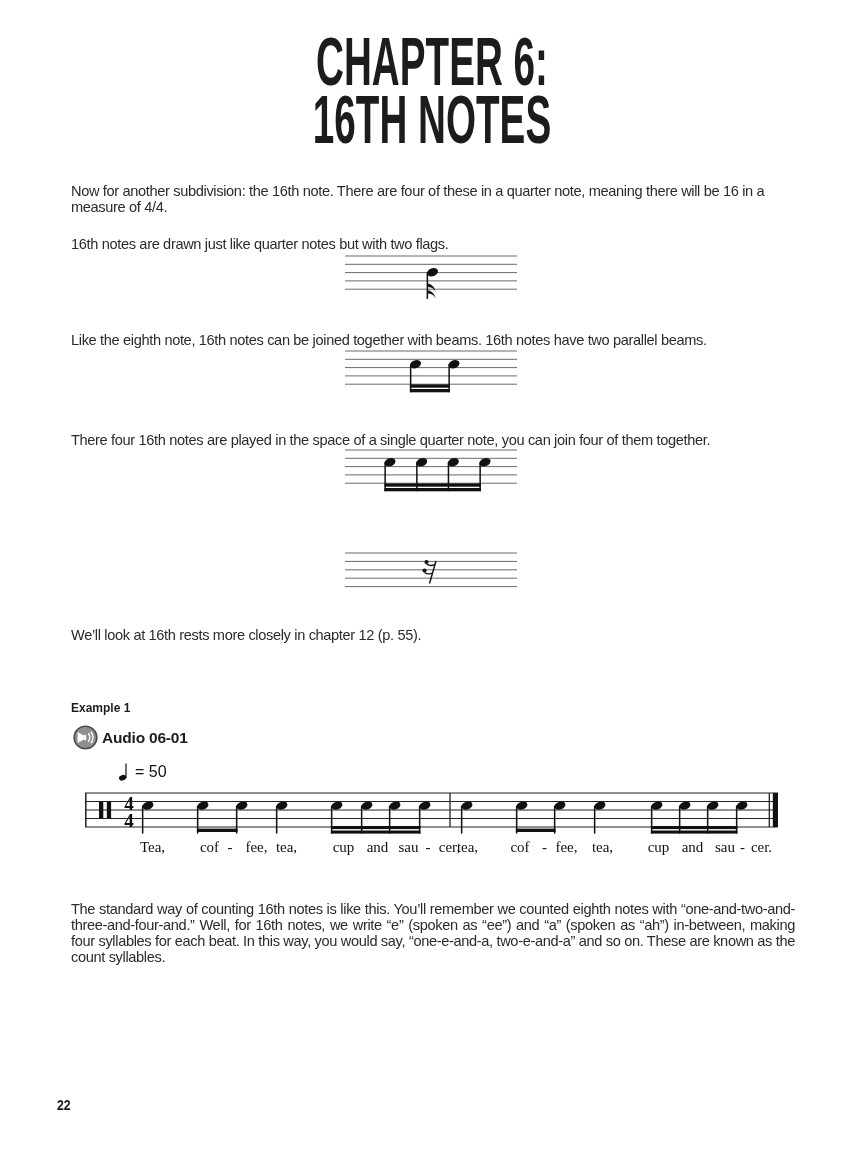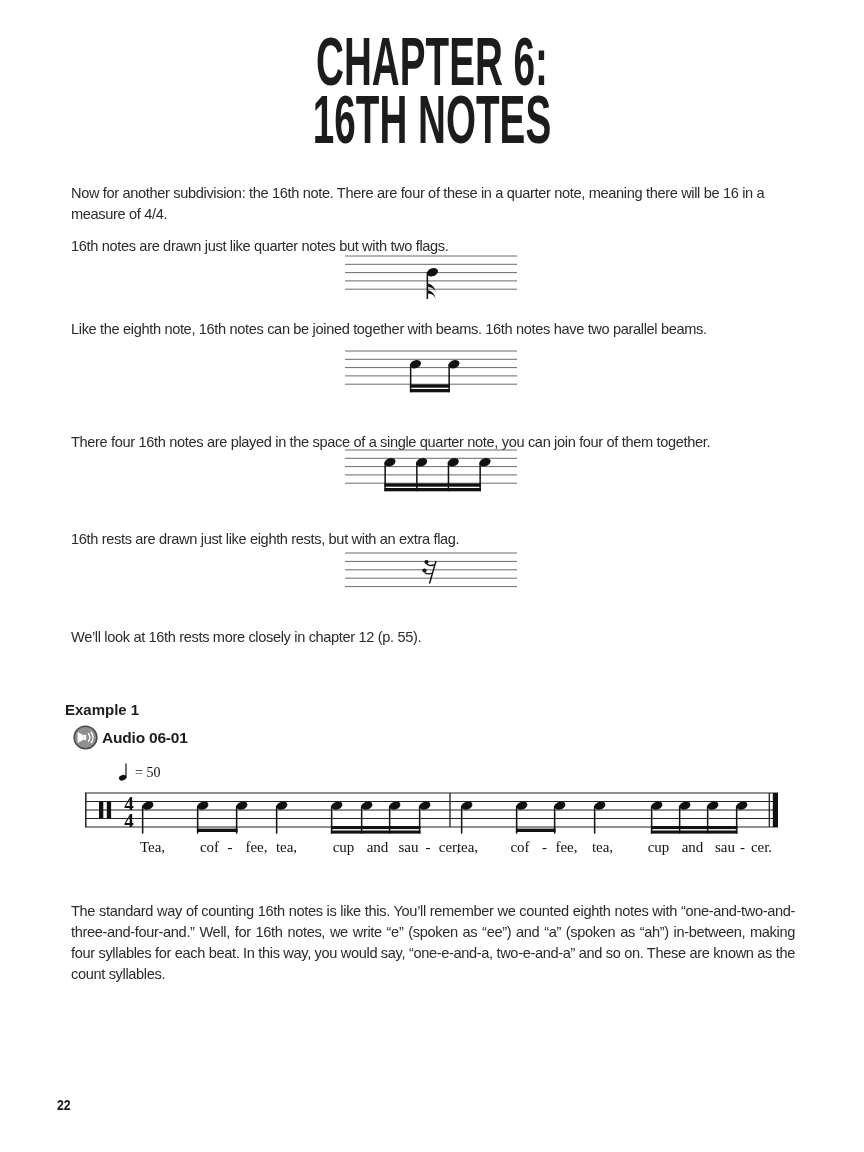--- a/index.html
+++ b/index.html
@@ -2,28 +2,28 @@
 <html><head>
 <meta charset="utf-8">
 <style>
   html,body{margin:0;padding:0;background:#ffffff;}
   .page{position:relative;width:864px;height:1152px;background:#fff;overflow:hidden;
         font-family:"Liberation Sans",sans-serif;color:#2b2b2b;padding-left:28px;}
   .abs{position:absolute;}
   .title{top:33px;left:0;width:864px;text-align:center;color:#1c1c1c;}
   .title-line{display:block;font-size:69px;line-height:58px;font-weight:bold;
               transform:scaleX(0.56);transform-origin:50% 50%;white-space:nowrap;}
-  .para{left:71px;width:724px;font-size:14.6px;line-height:21px;letter-spacing:-0.35px;}
+  .para{left:71px;width:724px;font-size:14.6px;line-height:16px;letter-spacing:-0.35px;}
   .just{text-align:justify;}
   .it{}
-  .ex-head{left:65px;font-size:15px;font-weight:bold;color:#1c1c1c;}
+  .ex-head{left:71px;font-size:12px;font-weight:bold;color:#1c1c1c;}
   .audio-row{left:73px;display:flex;align-items:center;gap:4px;}
   .audio-label{font-size:15.5px;font-weight:bold;color:#1c1c1c;letter-spacing:-0.2px;}
   .tempo-row{left:118px;display:flex;align-items:flex-end;gap:5px;}
-  .tempo-label{font-family:Liberation Serif, serif;font-size:14px;color:#111;padding-bottom:1px;}
+  .tempo-label{font-family:Liberation Sans, sans-serif;font-size:16px;color:#111;padding-bottom:1px;}
   .page-num{left:57px;top:1096px;font-size:15px;font-weight:bold;color:#1c1c1c;
             transform:scaleX(0.82);transform-origin:left center;}
   .fig{left:345px;}
   svg{display:block;}
   .lyr{font-family:"Liberation Serif",serif;font-size:15px;fill:#111;}
   .tsig{font-family:"Liberation Serif",serif;font-size:19px;font-weight:bold;fill:#111;}
 </style>
 </head>
 <body>
 
@@ -48,21 +48,21 @@
       </g>
       <g fill="#111">
         <ellipse cx="87.5" cy="18.2" rx="5.7" ry="4" transform="rotate(-20 87.5 18.2)"></ellipse>
         <rect x="81.6" y="18" width="1.5" height="27"></rect>
         <path d="M83.1,29.5 C87.6,31 90.3,33.6 90.6,39.2 C90.2,35.2 87.1,33.4 83.1,33 Z"></path>
         <path d="M83.1,36.3 C87.6,37.8 90.3,40.4 90.6,45.6 C90.2,41.7 87.1,39.9 83.1,39.6 Z"></path>
       </g>
     </svg>
   </div>
 
-  <p class="abs para" style="top:304px">Like the eighth note, 16th notes can be joined together with beams. 16th notes have two parallel beams.</p>
+  <p class="abs para" style="top:317px">Like the eighth note, 16th notes can be joined together with beams. 16th notes have two parallel beams.</p>
 
   <div class="abs fig" style="top:349px">
     <svg width="172" height="52" viewBox="0 0 172 52">
       <g stroke="#6a6a6a" stroke-width="1">
         <line x1="0" y1="2" x2="172" y2="2"></line>
           <line x1="0" y1="10.3" x2="172" y2="10.3"></line>
         <line x1="0" y1="18.6" x2="172" y2="18.6"></line>
           <line x1="0" y1="26.9" x2="172" y2="26.9"></line>
         <line x1="0" y1="35.2" x2="172" y2="35.2"></line>
       </g>
@@ -96,21 +96,20 @@
         <rect x="39.4" y="14.2" width="1.5" height="29"></rect>
         <rect x="71.1" y="14.2" width="1.5" height="29"></rect>
         <rect x="102.7" y="14.2" width="1.5" height="29"></rect>
         <rect x="134.4" y="14.2" width="1.5" height="29"></rect>
         <rect x="39.4" y="35.4" width="96.5" height="3.3"></rect>
         <rect x="39.4" y="40" width="96.5" height="3.3"></rect>
       </g>
     </svg>
   </div>
 
-  <p class="abs para" style="top:514px">16th rests are drawn just like eighth rests, but with an extra flag.</p>
 
   <div class="abs fig" style="top:551px">
     <svg width="172" height="48" viewBox="0 0 172 48">
       <g stroke="#6a6a6a" stroke-width="1">
         <line x1="0" y1="2" x2="172" y2="2"></line>
           <line x1="0" y1="10.4" x2="172" y2="10.4"></line>
         <line x1="0" y1="18.8" x2="172" y2="18.8"></line>
           <line x1="0" y1="27.2" x2="172" y2="27.2"></line>
         <line x1="0" y1="35.6" x2="172" y2="35.6"></line>
       </g>

